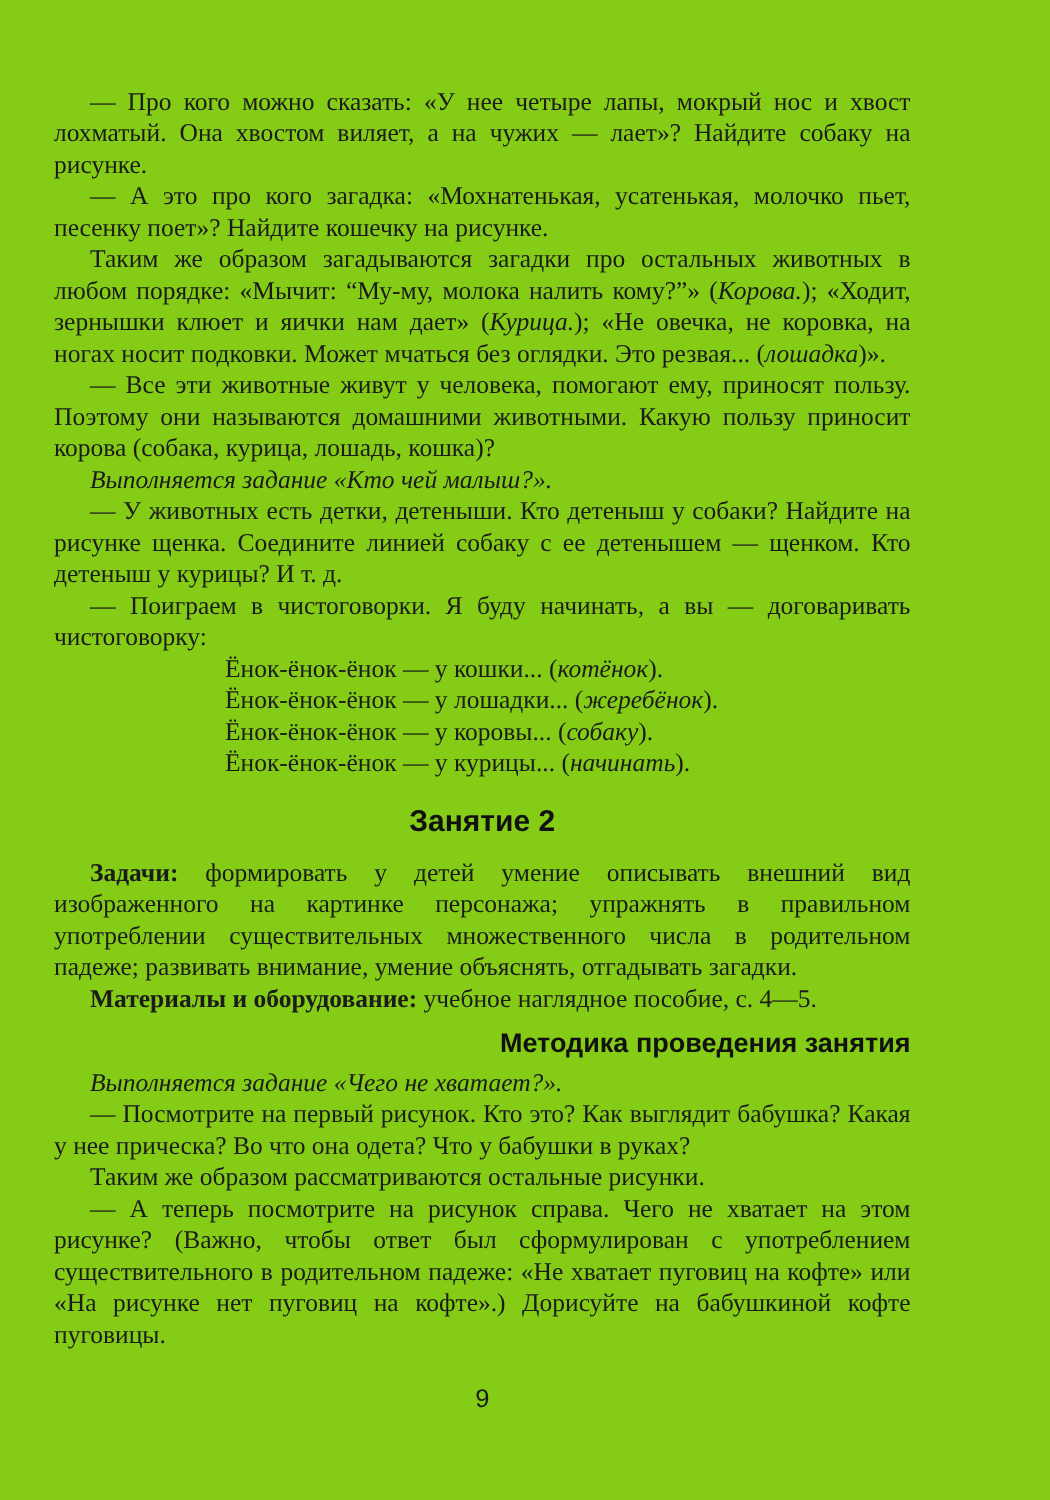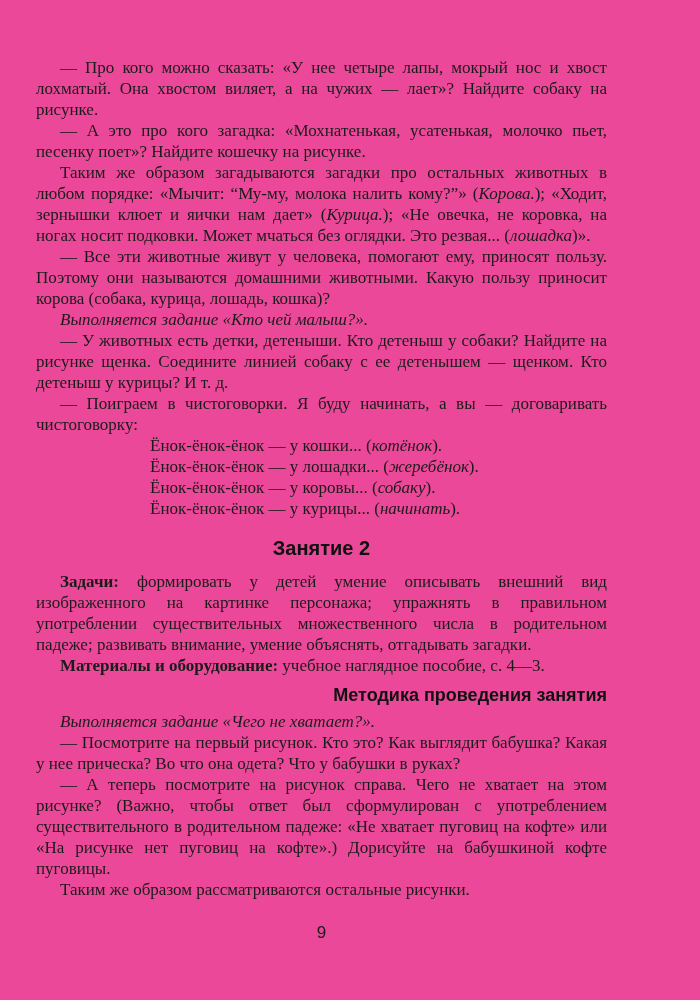--- a/index.html
+++ b/index.html
@@ -8,21 +8,21 @@
     height: 1000px;
     background: #ffffff;
     position: relative;
     overflow: hidden;
     font-family: "Liberation Serif", serif;
     color: #1b1b1b;
   }
   .page {
     position: absolute;
     inset: 0;
-    background: #ec4899;
+    background: #84cc16;
   }
   .content {
     position: absolute;
     left: 36px;
     top: 57px;
     width: 571px;
   }
   p.para {
     margin: 0;
     font-size: 17px;
@@ -80,21 +80,21 @@
       <p class="para"><span>— У животных есть детки, детеныши. Кто детеныш у собаки? Найдите на рисунке щенка. Соедините линией собаку с ее детенышем — щенком. Кто детеныш у курицы? И т. д.</span></p>
       <p class="para"><span>— Поиграем в чистоговорки. Я буду начинать, а вы — договаривать чистоговорку:</span></p>
       <div class="verse">
         <div class="verse-line"><span>Ёнок-ёнок-ёнок — у кошки... (</span><span class="i">котёнок</span><span>).</span></div>
         <div class="verse-line"><span>Ёнок-ёнок-ёнок — у лошадки... (</span><span class="i">жеребёнок</span><span>).</span></div>
         <div class="verse-line"><span>Ёнок-ёнок-ёнок — у коровы... (</span><span class="i">собаку</span><span>).</span></div>
         <div class="verse-line"><span>Ёнок-ёнок-ёнок — у курицы... (</span><span class="i">начинать</span><span>).</span></div>
       </div>
       <div class="heading1"><span>Занятие 2</span></div>
       <p class="para"><span class="b">Задачи:</span><span> формировать у детей умение описывать внешний вид изображенного на картинке персонажа; упражнять в правильном употреблении существительных множественного числа в родительном падеже; развивать внимание, умение объяснять, отгадывать загадки.</span></p>
-      <p class="para"><span class="b">Материалы и оборудование:</span><span> учебное наглядное пособие, с. 4—3.</span></p>
+      <p class="para"><span class="b">Материалы и оборудование:</span><span> учебное наглядное пособие, с. 4—5.</span></p>
       <div class="heading2"><span>Методика проведения занятия</span></div>
       <p class="para"><span class="i">Выполняется задание «Чего не хватает?».</span></p>
       <p class="para"><span>— Посмотрите на первый рисунок. Кто это? Как выглядит бабушка? Какая у нее прическа? Во что она одета? Что у бабушки в руках?</span></p>
+      <p class="para"><span>Таким же образом рассматриваются остальные рисунки.</span></p>
       <p class="para"><span>— А теперь посмотрите на рисунок справа. Чего не хватает на этом рисунке? (Важно, чтобы ответ был сформулирован с употреблением существительного в родительном падеже: «Не хватает пуговиц на кофте» или «На рисунке нет пуговиц на кофте».) Дорисуйте на бабушкиной кофте пуговицы.</span></p>
-      <p class="para"><span>Таким же образом рассматриваются остальные рисунки.</span></p>
     </div>
   <div class="footer">9</div>
 </div>
 
 </body></html>

